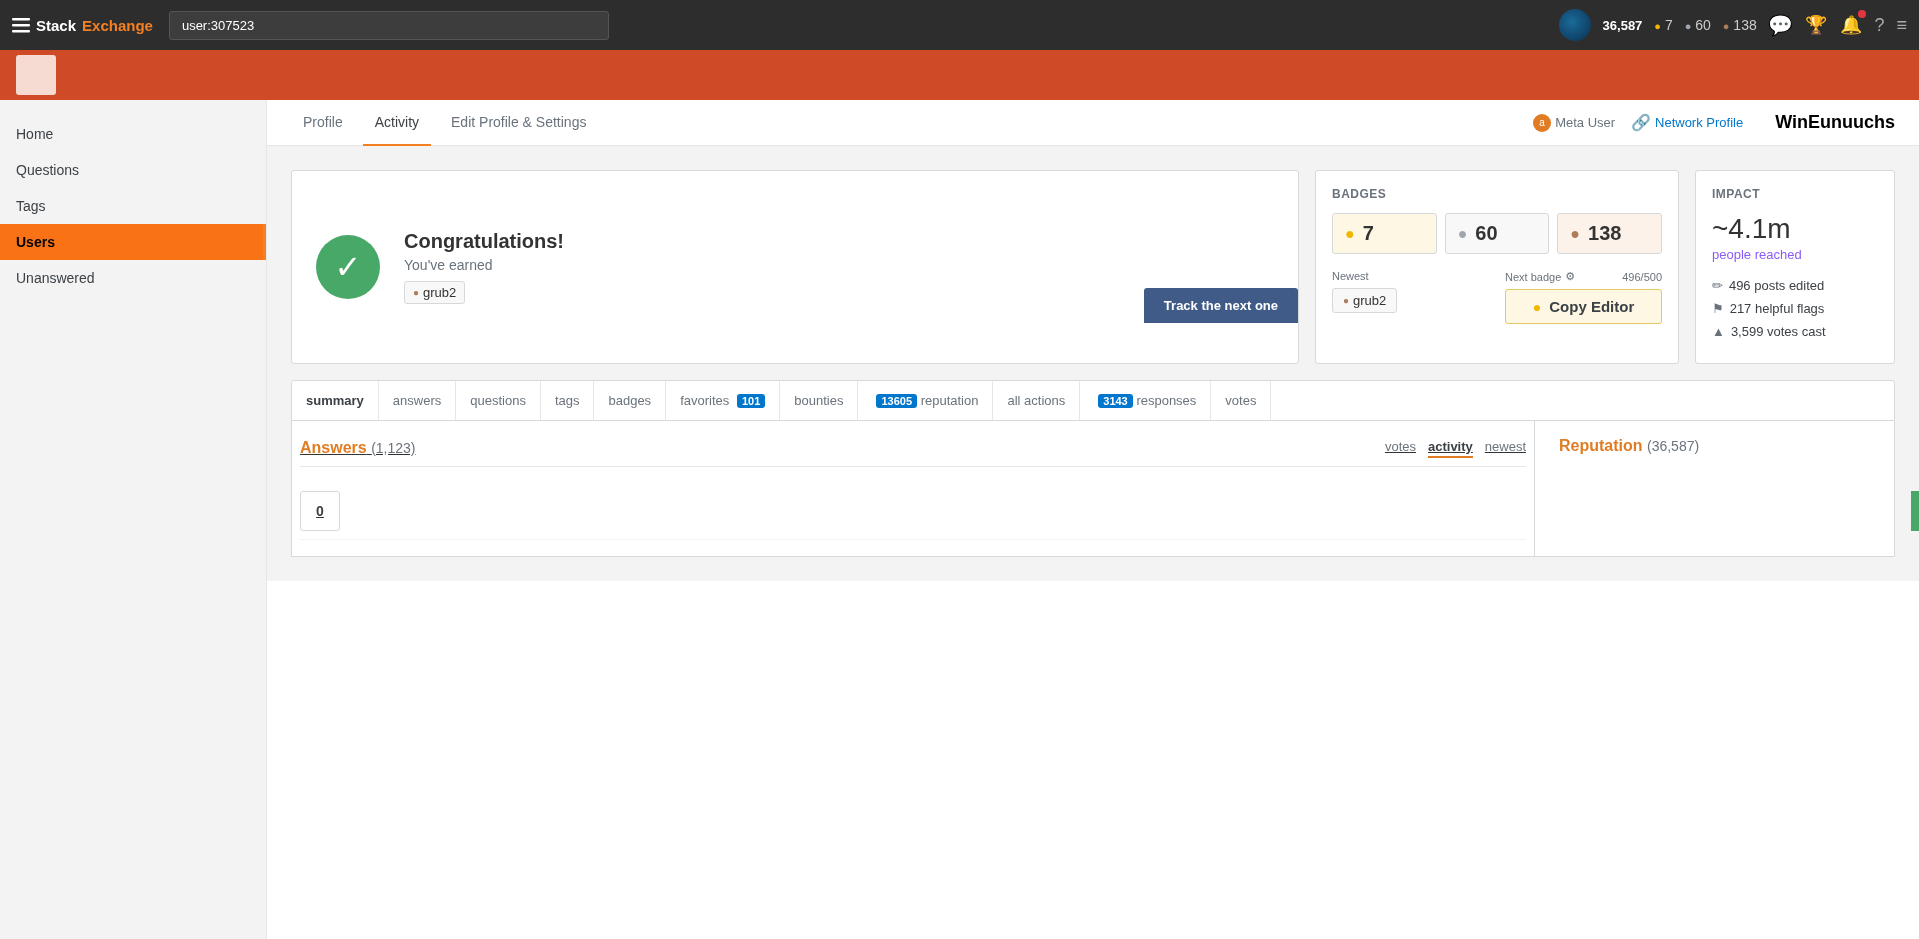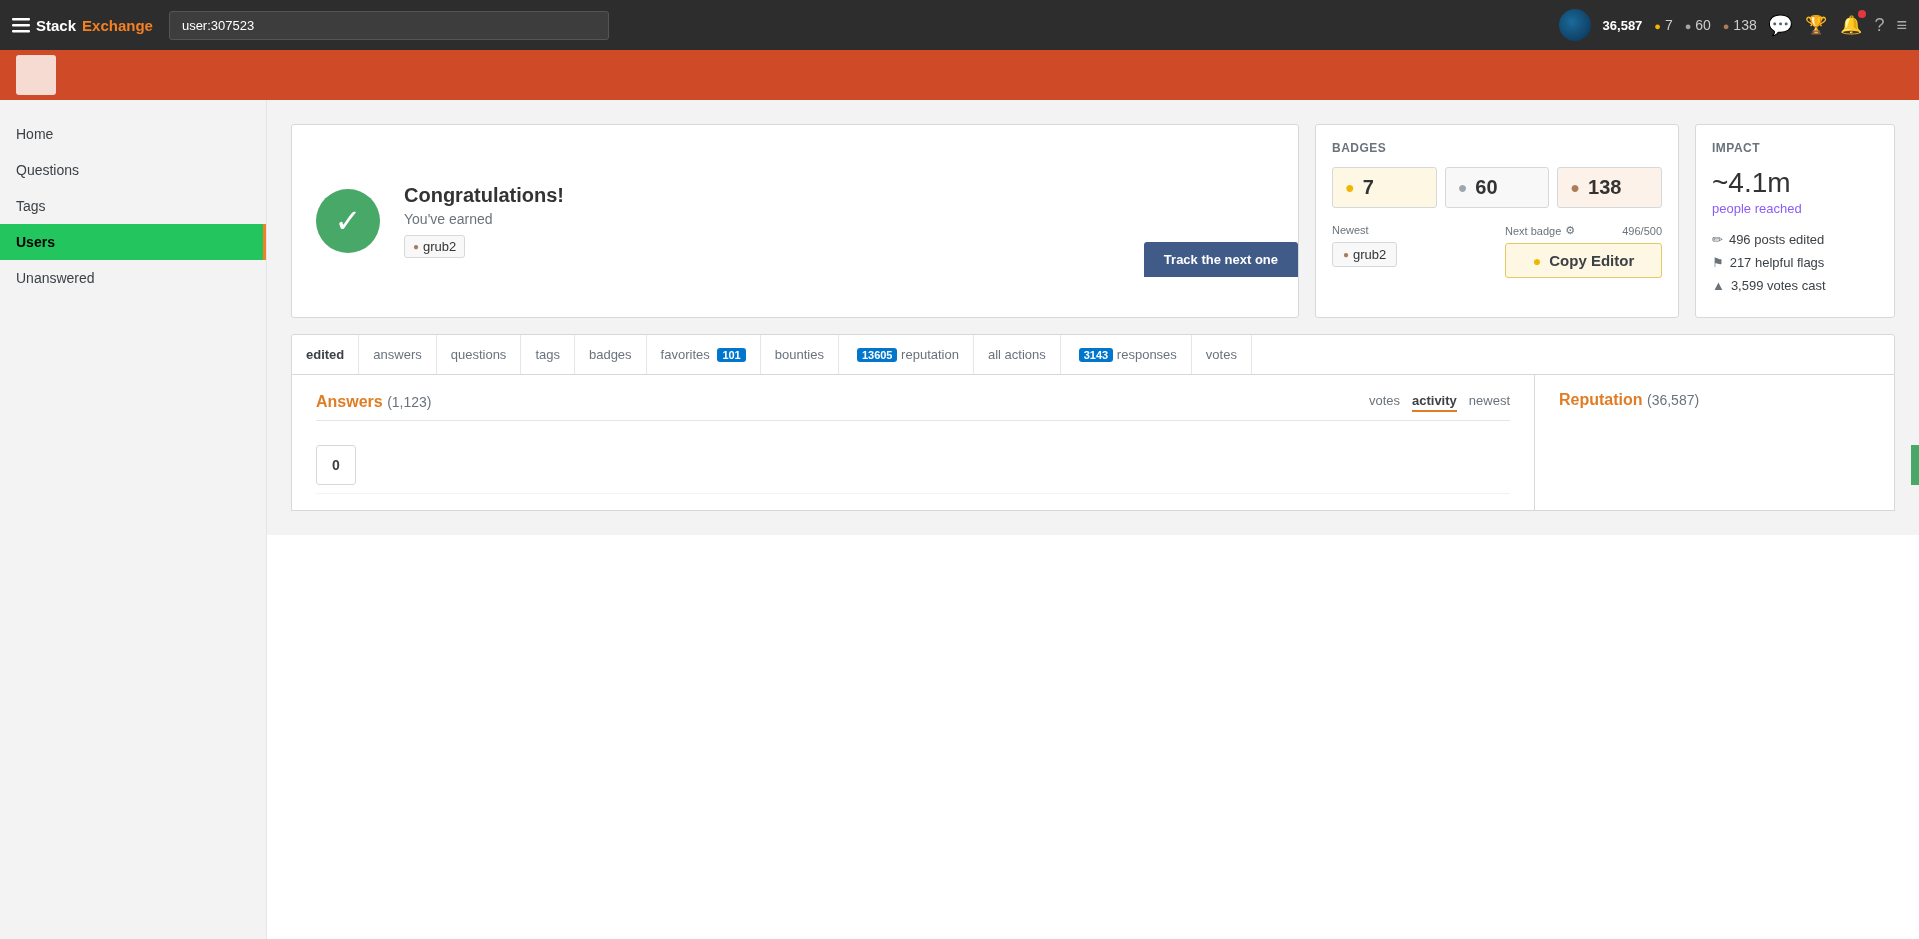--- a/index.html
+++ b/index.html
@@ -102,21 +102,21 @@
     }
     .sidebar-item {
       padding: 10px 16px;
       cursor: pointer;
       color: #3c4146;
       font-size: 14px;
       display: flex;
       align-items: center;
     }
     .sidebar-item.active {
-      background: #22c55e;
+      background: #f97316;
       font-weight: bold;
       border-right: 3px solid #f48024;
       color: #000;
     }
 
     
     .main-content {
       flex: 1;
       background: #fff;
       padding: 0;
@@ -332,21 +332,22 @@
       font-size: 11px;
       margin-left: 4px;
       font-weight: bold;
     }
 
     
     .answers-section {
       background: #fff;
       border: 1px solid #d6d9dc;
       border-top: none;
-      padding: 16px 24px;
+      padding: 16px 8px;
+      text-decoration: underline;
     }
     .section-header {
       display: flex;
       align-items: center;
       justify-content: space-between;
       margin-bottom: 16px;
       border-bottom: 1px solid #e4e6e8;
       padding-bottom: 8px;
     }
     .section-title {
@@ -467,20 +468,36 @@
     <div class="sidebar-item active">
       <span>Users</span>
     </div>
     <div class="sidebar-item">
       <span>Unanswered</span>
     </div>
   </aside>
 
   <main class="main-content">
 
+    <div class="profile-tabs">
+      <a class="profile-tab">Profile</a>
+      <a class="profile-tab active">Activity</a>
+      <a class="profile-tab">Edit Profile &amp; Settings</a>
+      <div class="profile-tab-right">
+        <a class="meta-user-link">
+          <span style="background:#e07d24;border-radius:50%;width:18px;height:18px;display:inline-block;font-size:10px;color:#fff;display:inline-flex;align-items:center;justify-content:center;">a</span>
+          <span>Meta User</span>
+        </a>
+        <a class="network-profile-link">
+          <span style="color:#0077cc;font-size:16px;">🔗</span>
+          <span>Network Profile</span>
+        </a>
+        <span class="username-display">WinEunuuchs</span>
+      </div>
+    </div>
 
     <div class="content-area">
 
       <div style="display:grid;grid-template-columns:1fr 580px;gap:16px;margin-bottom:0px;">
 
         <div class="congrats-card" style="position:relative;overflow:hidden;">
           <div class="check-circle">✓</div>
           <div class="congrats-text">
             <h2>Congratulations!</h2>
             <p>You've earned</p>
@@ -548,21 +565,21 @@
             <div class="impact-stat">
               <span style="color:#6a737c;">▲</span>
               <span>3,599 votes cast</span>
             </div>
           </div>
 
         </div>
       </div>
 
       <div class="activity-tabs" style="margin-top:16px;">
-        <div class="act-tab active">edited</div>
+        <div class="act-tab active">summary</div>
         <div class="act-tab">answers</div>
         <div class="act-tab">questions</div>
         <div class="act-tab">tags</div>
         <div class="act-tab">badges</div>
         <div class="act-tab">
           <span>favorites</span>
           <span class="act-tab-badge">101</span>
         </div>
         <div class="act-tab">bounties</div>
         <div class="act-tab">

